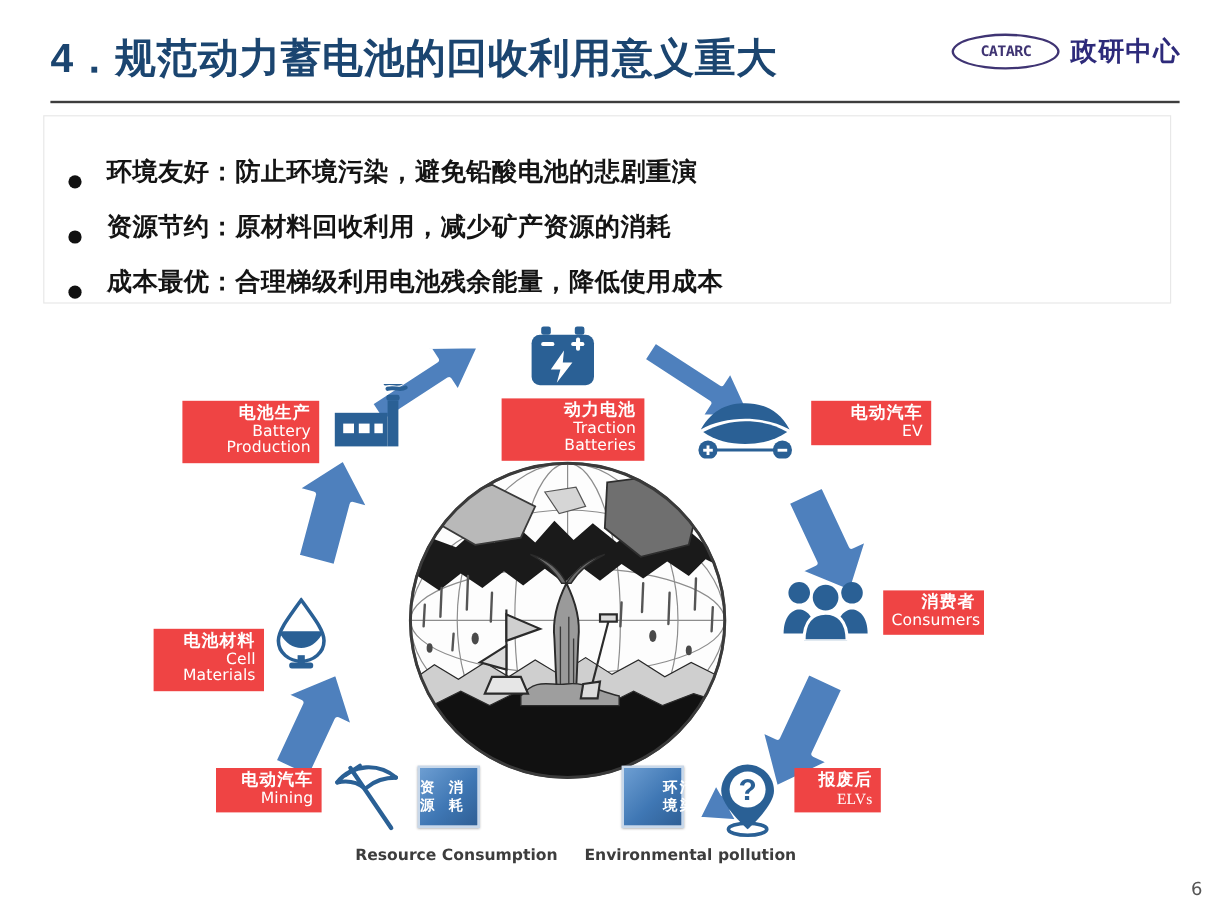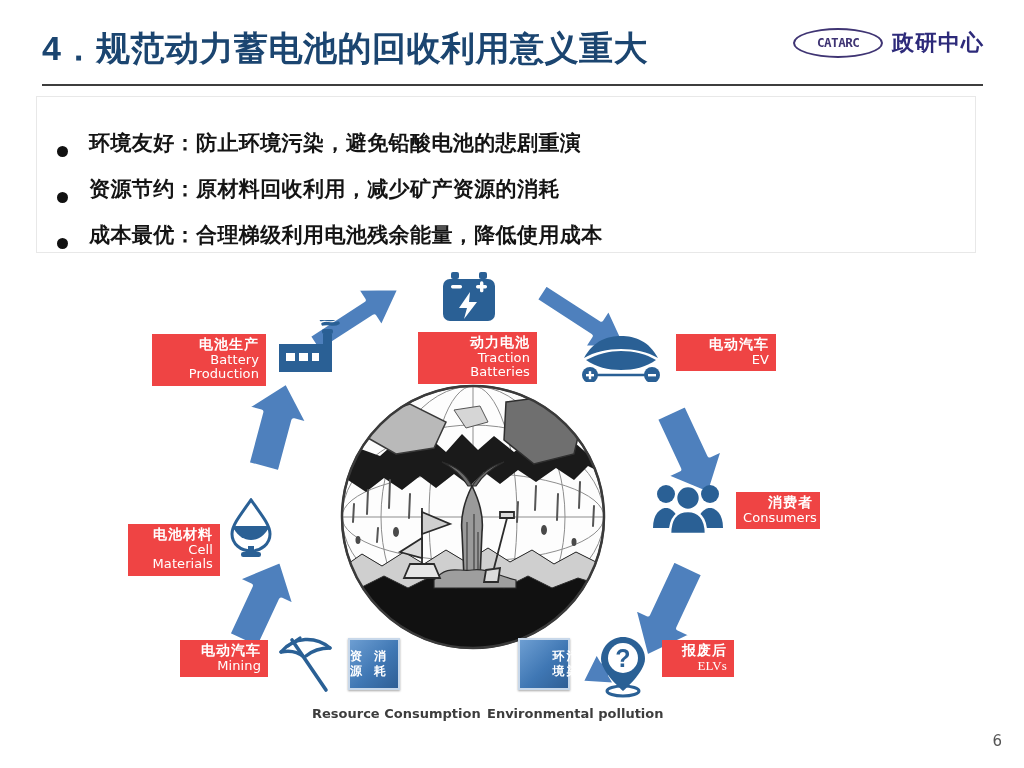--- a/index.html
+++ b/index.html
@@ -375,21 +375,21 @@
         <rect x="6" y="28" width="34" height="4" rx="1.6" fill="#2a6095"></rect>
         <rect x="20" y="48" width="6" height="7" fill="#2a6095"></rect>
         <rect x="13" y="54" width="20" height="5" rx="2.2" fill="#2a6095"></rect>
       </svg>
     </div>
 
     <div class="chip" style="left:348px;top:380px;">
       <span>资源</span>
       <span>消耗</span>
     </div>
-    <div class="chip-cap" style="left:312px;top:448px;text-align:center;">Resource Consumption</div>
+    <div class="chip-cap" style="left:296px;top:448px;text-align:center;">Resource Consumption</div>
 
     <div class="chip" style="left:518px;top:380px;padding-left:45px;">
       <span>环境</span>
       <span>污染</span>
     </div>
     <div class="chip-cap" style="left:487px;top:448px;">Environmental pollution</div>
 
   </div>
 
   <div class="pagenum">6</div>

